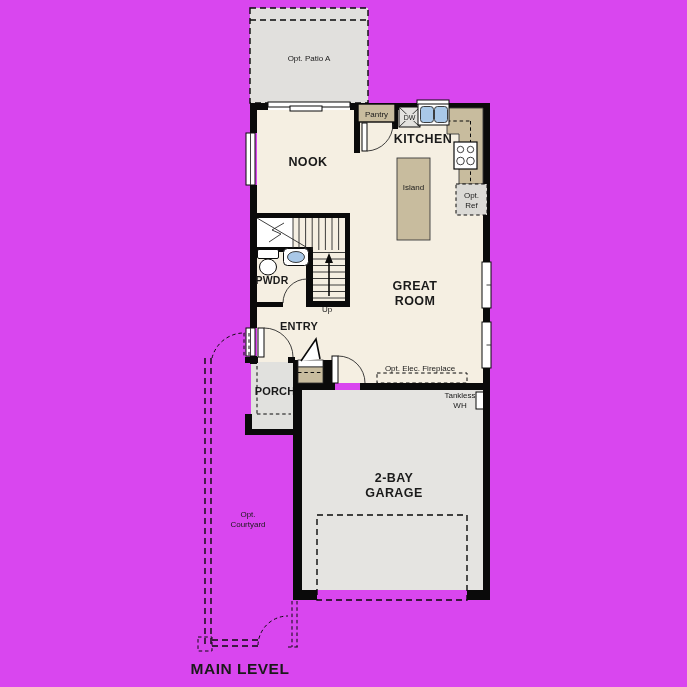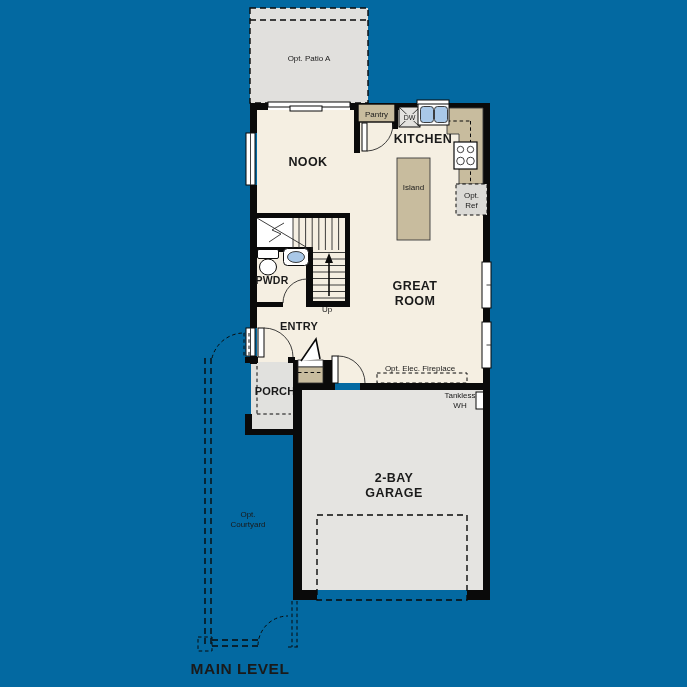--- a/index.html
+++ b/index.html
@@ -1,16 +1,16 @@
 <!DOCTYPE html>
 <html><head>
 <meta charset="utf-8">
 <style>
   html,body{margin:0;padding:0;background:#ffffff;}
-  .canvas{position:relative;width:687px;height:687px;background:#0369a1;overflow:hidden;}
+  .canvas{position:relative;width:687px;height:687px;background:#d946ef;overflow:hidden;}
   svg{position:absolute;left:0;top:0;}
   svg text{font-family:"Liberation Sans","DejaVu Sans",sans-serif;fill:#1a1a1a;}
   .room{font-weight:bold;font-size:12.5px;letter-spacing:.4px;}
   .room-md{font-weight:bold;font-size:11px;letter-spacing:.2px;}
   .room-sm{font-weight:bold;font-size:10.5px;letter-spacing:.2px;}
   .small{font-size:8px;}
   .tiny{font-size:7px;}
   .title{font-weight:bold;font-size:15.5px;letter-spacing:.5px;}
   .mid{text-anchor:middle;}
   .wall{fill:#0a0a0a;}

